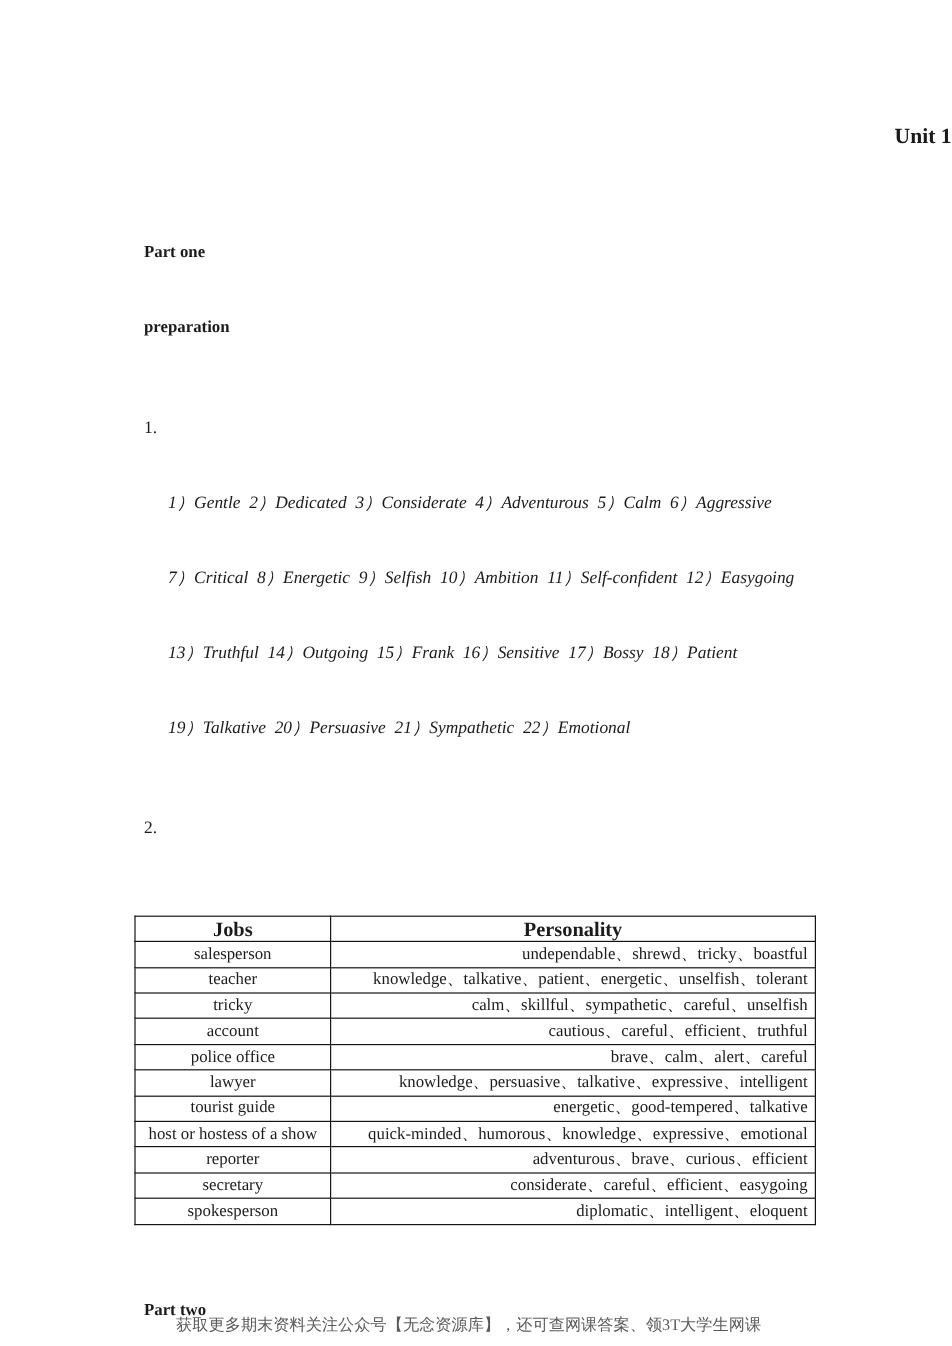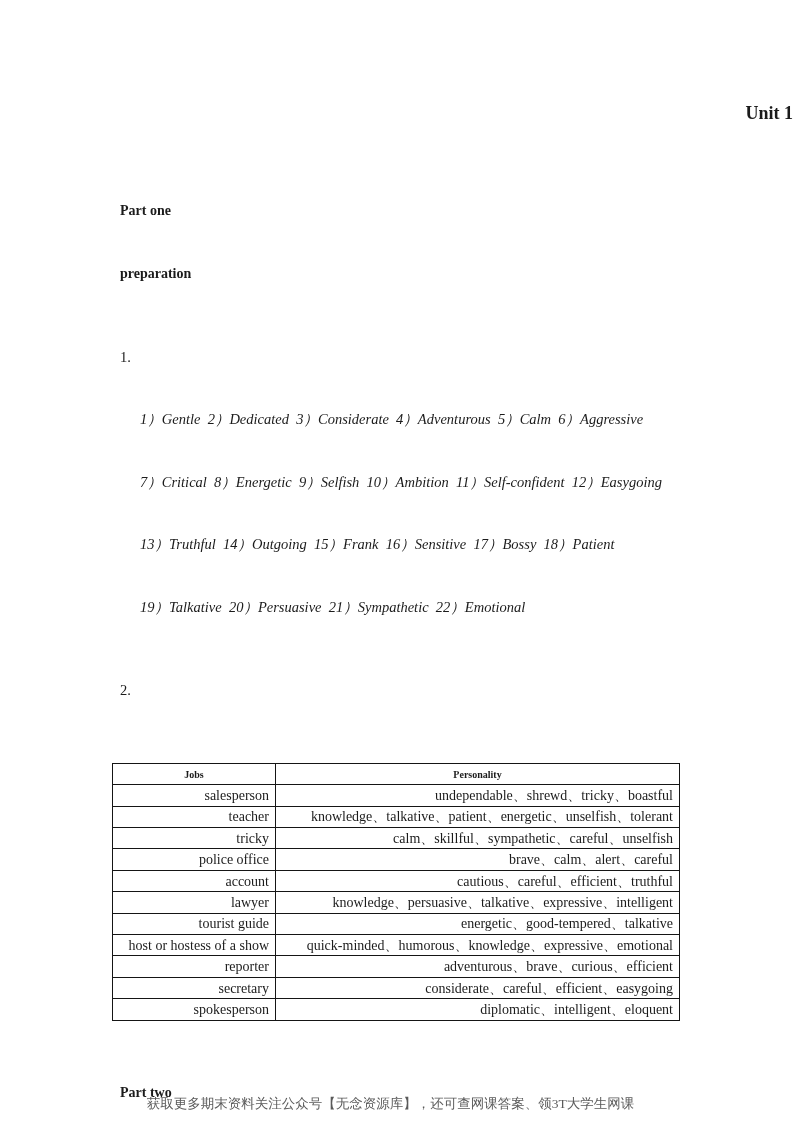--- a/index.html
+++ b/index.html
@@ -32,23 +32,23 @@
   }
   table.answers th, table.answers td {
     border:1px solid #151515;
     height:20.4px;
     font-size:14px;
     line-height:15px;
     padding:0 6px;
     overflow:hidden;
   }
   table.answers th {
-    font-size:10px; font-weight:bold; text-align:center;
+    font-size:17px; font-weight:bold; text-align:center;
   }
-  td.job-cell { text-align:right; padding:0 2px; }
+  td.job-cell { text-align:center; padding:0 2px; }
   td.personality-cell { text-align:right; }
   .footer-note {
     position:absolute; top:1095px; left:0; right:12px;
     text-align:center;
     font-size:13.5px;
     color:#5a5a5a;
   }
 </style>
 </head>
 <body>
@@ -84,26 +84,26 @@
     </tr>
     <tr>
       <td class="job-cell">teacher</td>
       <td class="personality-cell">knowledge、talkative、patient、energetic、unselfish、tolerant</td>
     </tr>
     <tr>
       <td class="job-cell">tricky</td>
       <td class="personality-cell">calm、skillful、sympathetic、careful、unselfish</td>
     </tr>
     <tr>
+      <td class="job-cell">account</td>
+      <td class="personality-cell">cautious、careful、efficient、truthful</td>
+    </tr>
+    <tr>
       <td class="job-cell">police office</td>
       <td class="personality-cell">brave、calm、alert、careful</td>
-    </tr>
-    <tr>
-      <td class="job-cell">account</td>
-      <td class="personality-cell">cautious、careful、efficient、truthful</td>
     </tr>
     <tr>
       <td class="job-cell">lawyer</td>
       <td class="personality-cell">knowledge、persuasive、talkative、expressive、intelligent</td>
     </tr>
     <tr>
       <td class="job-cell">tourist guide</td>
       <td class="personality-cell">energetic、good-tempered、talkative</td>
     </tr>
     <tr>

